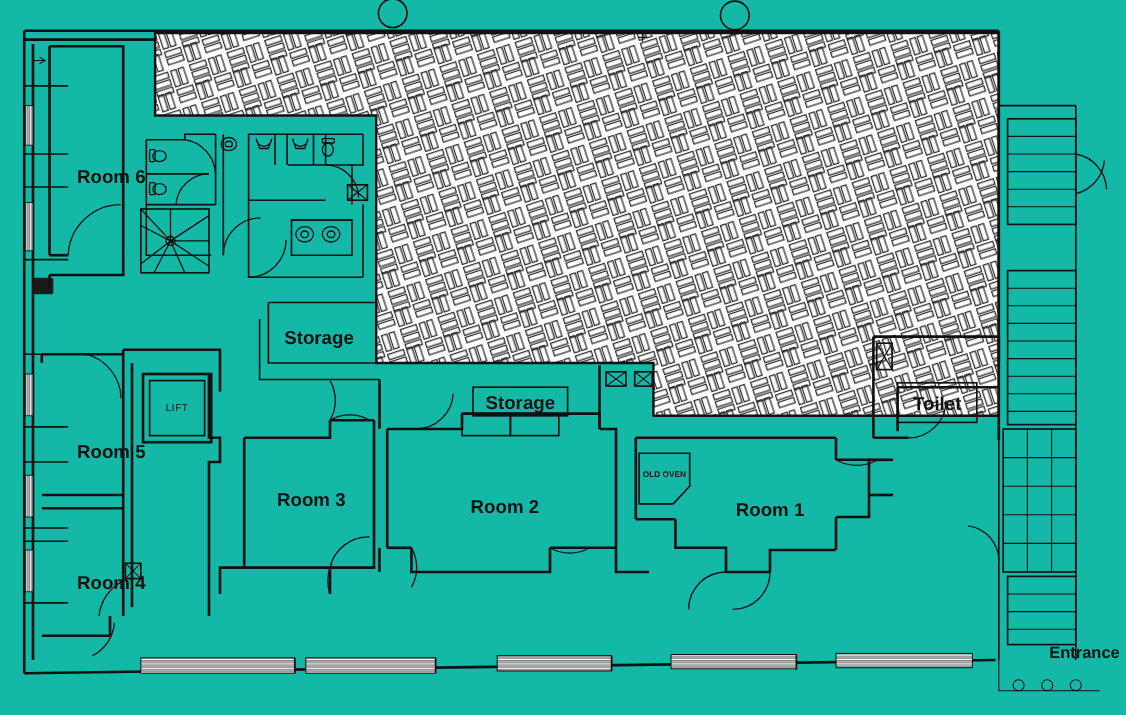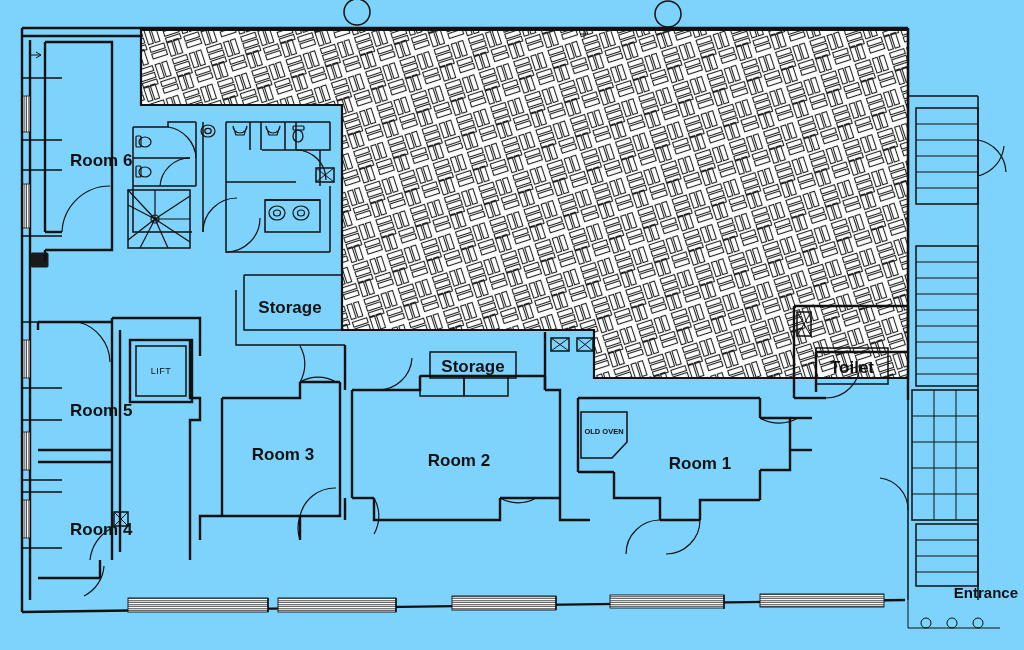--- a/index.html
+++ b/index.html
@@ -1,18 +1,18 @@
 <!DOCTYPE html>
 <html><head>
 <meta charset="utf-8">
 <style>
   html,body{margin:0;padding:0;background:#ffffff;}
   body{width:1024px;height:650px;overflow:hidden;
        font-family:"Liberation Sans", sans-serif;}
-  #plan{position:relative;width:1024px;height:650px;background:#7dd3fc;}
+  #plan{position:relative;width:1024px;height:650px;background:#14b8a6;}
   svg{display:block;}
   .lbl{font-family:"Liberation Sans", sans-serif;font-weight:bold;fill:#111;}
   .lbl-room{font-size:17px;}
   .lbl-storage{font-size:17px;}
   .lbl-toilet{font-size:17px;}
   .lbl-entrance{font-size:15px;}
   .lbl-lift{font-size:9px;font-weight:normal;letter-spacing:.5px;}
   .lbl-oven{font-size:7.5px;font-weight:bold;}
   .w{fill:none;stroke:#111;}
   .wall{stroke-width:2.4;}

